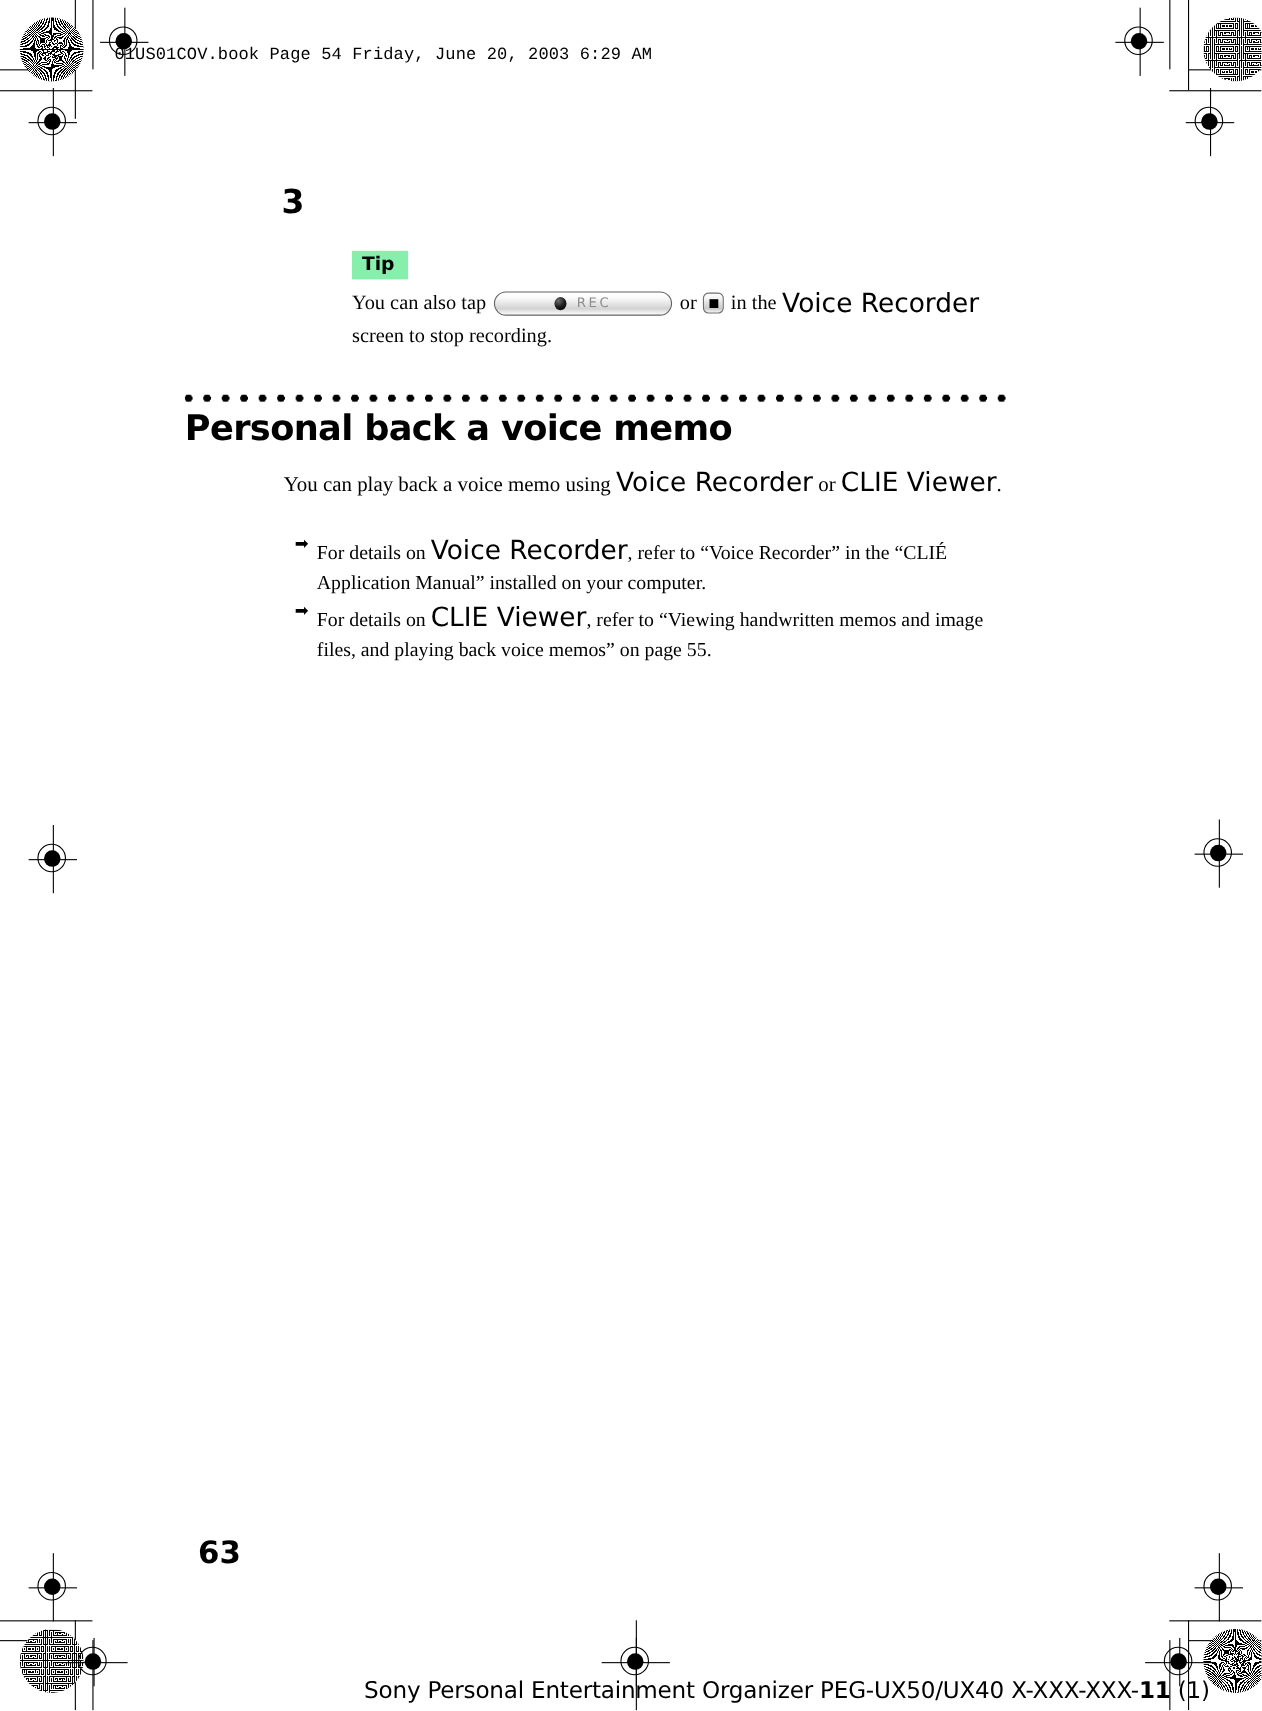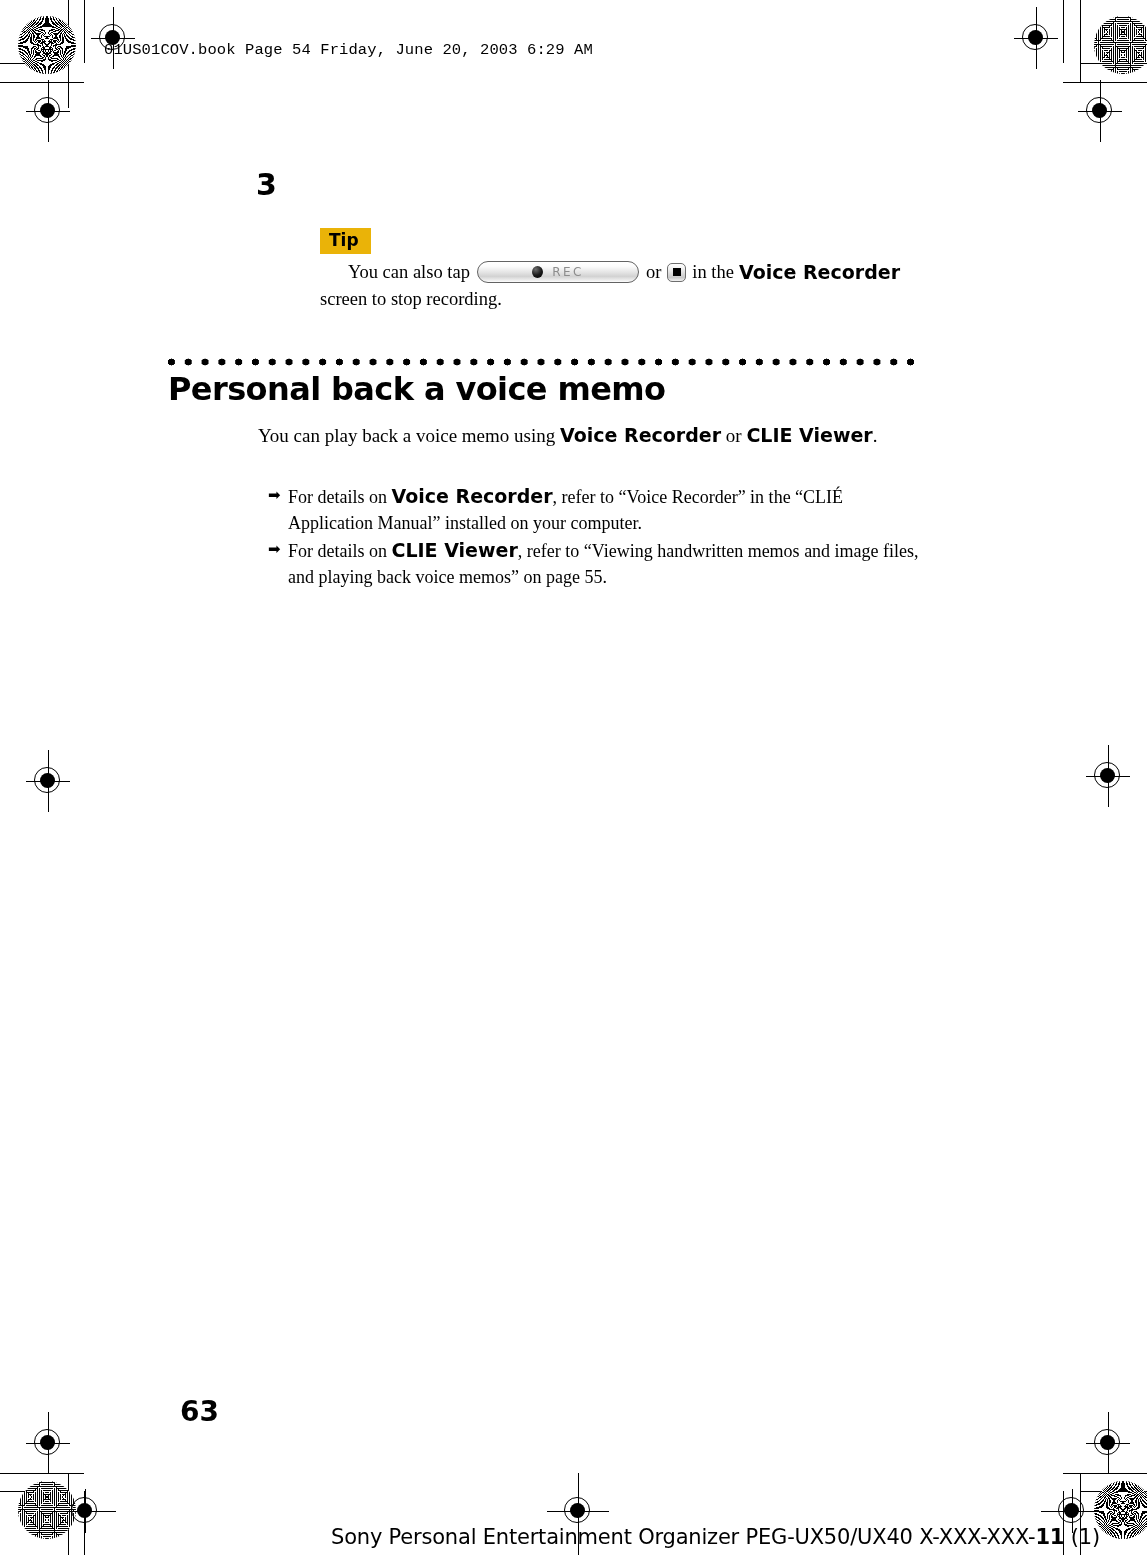--- a/index.html
+++ b/index.html
@@ -97,39 +97,38 @@
     letter-spacing: -0.1px;
   }
 
   
   .tip-block {
     margin-left: 152px;
     margin-top: 28px;
   }
   .tip-label {
     display: inline-block;
-    background: #eab308;
+    background: #86efac;
     font-family: "DejaVu Sans", sans-serif;
     font-weight: bold;
     font-size: 17px;
     line-height: 1.28;
     padding: 2px 12px 2px 9px;
   }
   .tip-body {
     margin-top: 5px;
     font-family: "Liberation Serif", serif;
     font-size: 18.5px;
     line-height: 1.42;
   }
   .tip-line {
     display: flex;
     align-items: center;
     flex-wrap: nowrap;
     white-space: nowrap;
-    justify-content: center;
   }
   .tip-line2 { white-space: nowrap; }
 
   
   .rec-btn {
     display: inline-flex;
     align-items: center;
     justify-content: center;
     width: 162px;
     height: 22px;
@@ -168,22 +167,22 @@
       #ffffff 0%, #f2f2f2 28%, #d8d8d8 60%, #c9c9c9 80%, #f4f4f4 100%);
     box-sizing: border-box;
   }
   .stop-square {
     width: 8px; height: 8px;
     background: #000;
   }
 
   .bold-sans {
     font-family: "DejaVu Sans", sans-serif;
-    font-weight: bold;
-    font-size: 19px;
+    font-weight: normal;
+    font-size: 24px;
   }
 
   
   .dot-rule {
     position: absolute;
     left: 168px;
     top: 358px;
     width: 748px;
     height: 8px;
     background-image: radial-gradient(circle at 3.5px 4px, #000 3.4px, transparent 3.6px);

